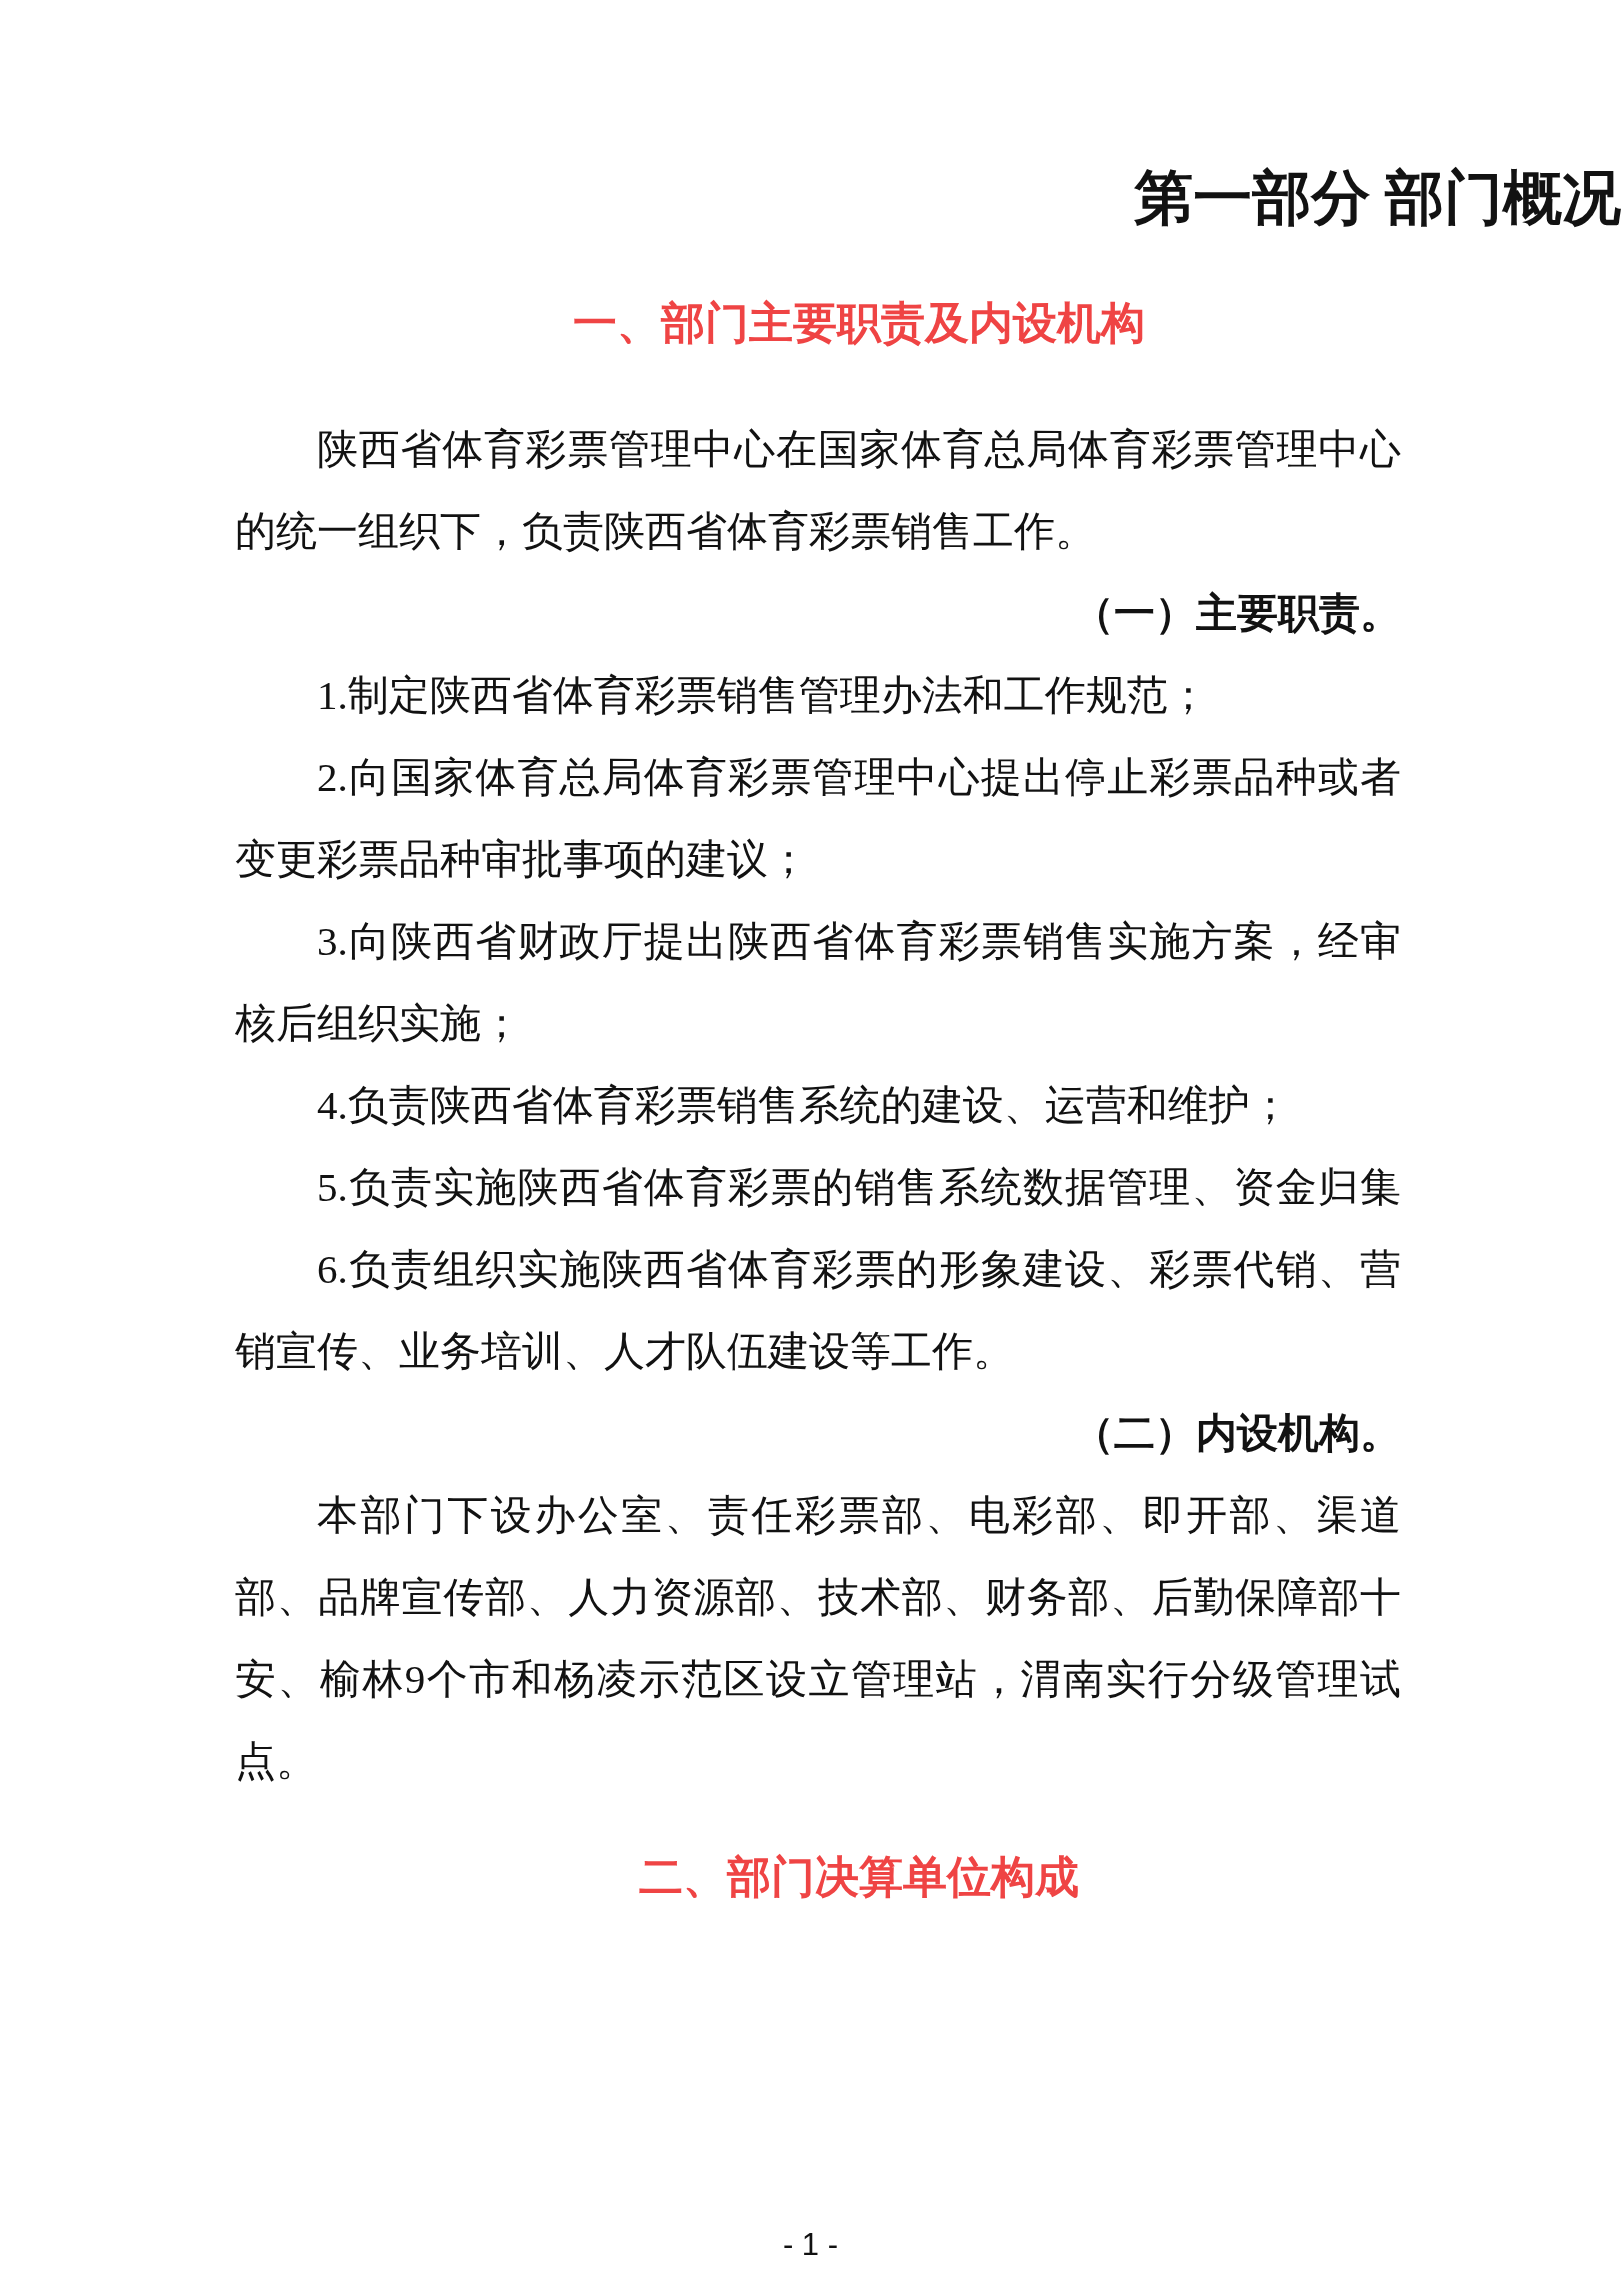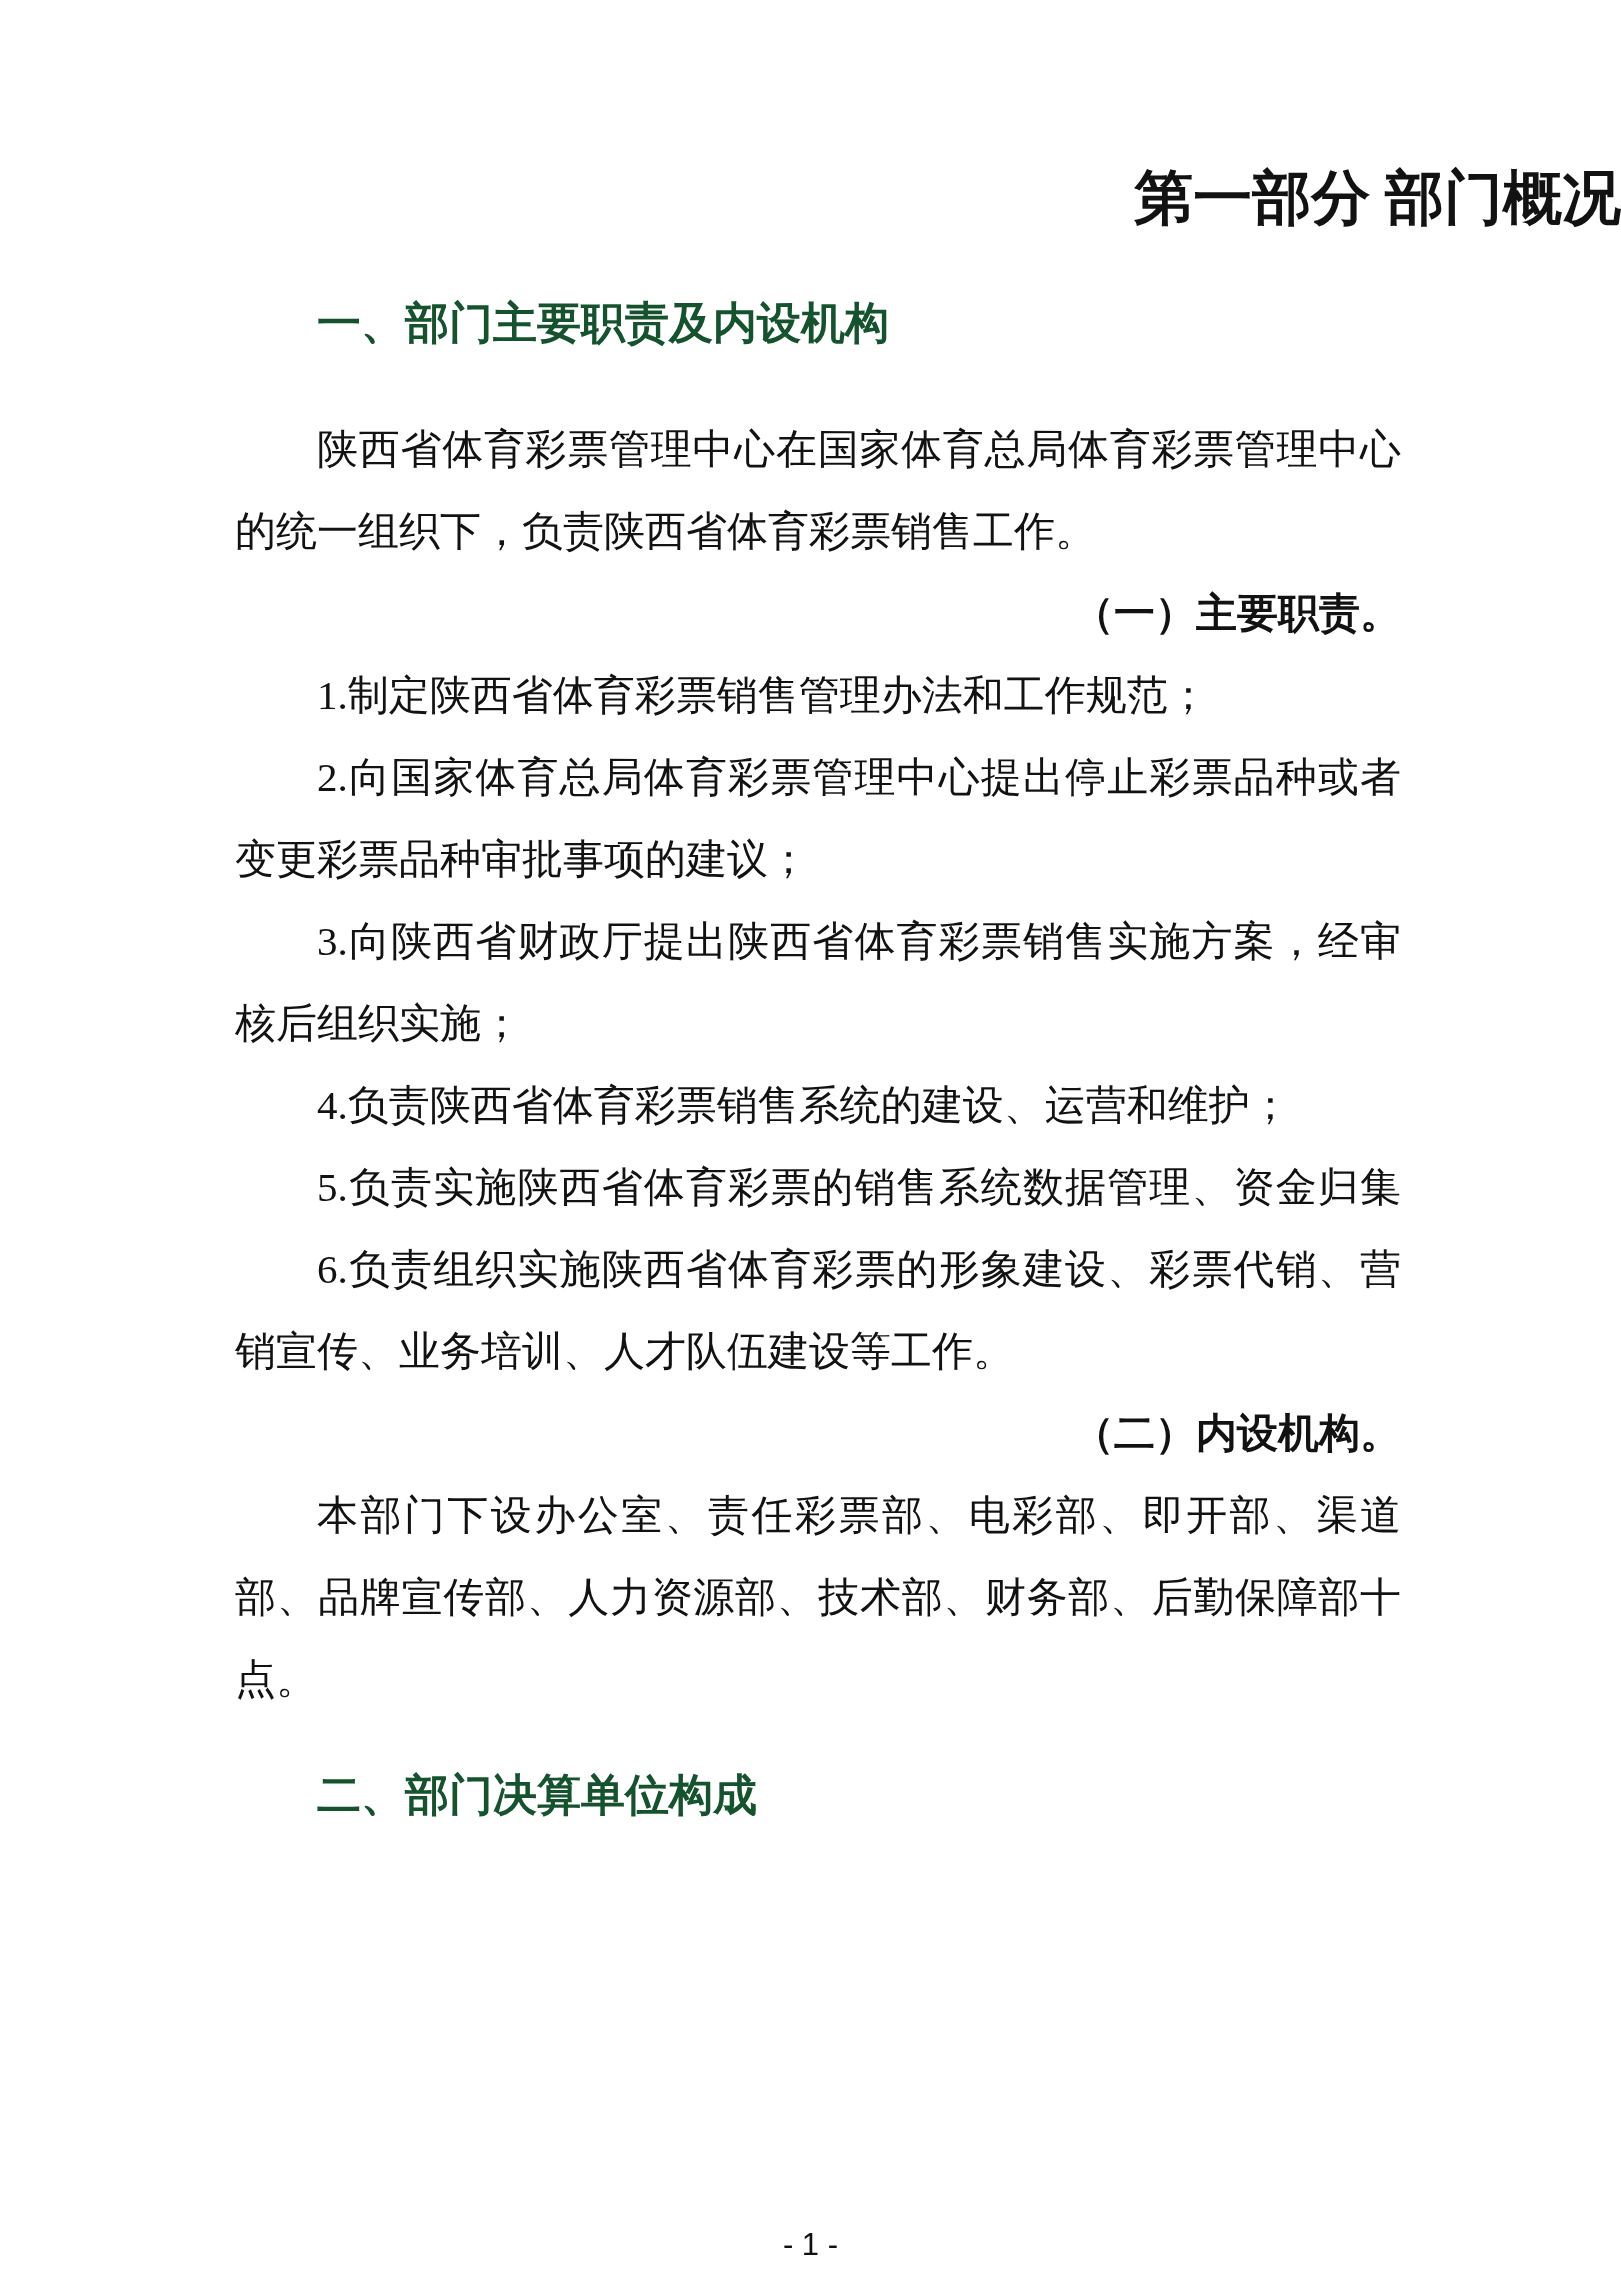--- a/index.html
+++ b/index.html
@@ -22,21 +22,22 @@
     text-align: right;
     font-size: 59px;
     font-weight: bold;
     font-family: "Liberation Serif", "DejaVu Serif", serif;
   }
   
   .h-section {
     font-family: "Liberation Sans", "DejaVu Sans", sans-serif;
     font-weight: bold;
     font-size: 44px;
-    color: #14532d;
+    color: #ef4444;
+    text-align: center;
   }
   .heading1 {
     position: absolute;
     top: 279px; left: 235px; width: 1166px;
     height: 88px; line-height: 88px;
     text-indent: 82px;
     white-space: nowrap;
   }
   
   .body-lines {
@@ -92,20 +93,21 @@
     <div class="ln">变更彩票品种审批事项的建议；</div>
     <div class="ln indent fill">3.向陕西省财政厅提出陕西省体育彩票销售实施方案，经审</div>
     <div class="ln">核后组织实施；</div>
     <div class="ln indent">4.负责陕西省体育彩票销售系统的建设、运营和维护；</div>
     <div class="ln indent fill">5.负责实施陕西省体育彩票的销售系统数据管理、资金归集</div>
     <div class="ln indent fill">6.负责组织实施陕西省体育彩票的形象建设、彩票代销、营</div>
     <div class="ln">销宣传、业务培训、人才队伍建设等工作。</div>
     <div class="ln indent kaiti">（二）内设机构。</div>
     <div class="ln indent fill">本部门下设办公室、责任彩票部、电彩部、即开部、渠道</div>
     <div class="ln fill">部、品牌宣传部、人力资源部、技术部、财务部、后勤保障部十</div>
+    <div class="ln fill">安、榆林9个市和杨凌示范区设立管理站，渭南实行分级管理试</div>
     <div class="ln">点。</div>
 
     <div class="heading2 h-section">二、部门决算单位构成</div>
   </div>
 
   <div class="footer">- 1 -</div>
 
 </div>
 
 

